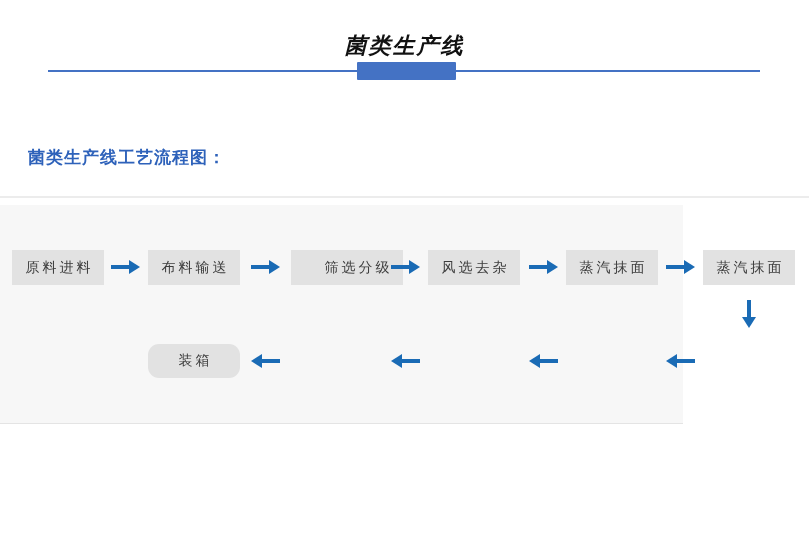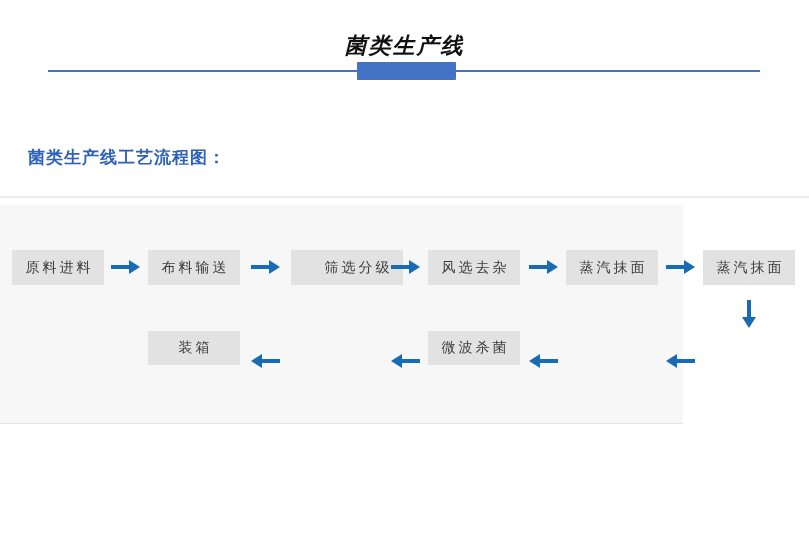--- a/index.html
+++ b/index.html
@@ -47,21 +47,21 @@
   .box{
     position:absolute;width:92px;height:35px;
     background:var(--box_bg,#E2E2E2);
     color:var(--box_text,#3D3D3D);
     font-size:14px;letter-spacing:3px;text-indent:3px;
     display:flex;align-items:center;justify-content:center;
     white-space:nowrap;
   }
   
   .r1{top:45px;}
-  .r2{top:126px;height:34px;}
+  .r2{top:139px;height:34px;border-radius:11px;}
   .c1{left:12px;}
   .c2{left:148px;}
   .c3{left:291px;padding-left:20px;}
   .c4{left:428px;}
   .c5{left:566px;}
   .c6{left:703px;}
 
   
   .arrow{position:absolute;display:flex;align-items:center;}
   .arrow .shaft{width:18px;height:4px;background:var(--arrow,#1A6BB5);}
@@ -137,21 +137,20 @@
         <div class="shaft"></div>
         <div class="head-right"></div>
       </div>
 
     <div class="arrow-down down-pos">
         <div class="vshaft"></div>
         <div class="head-down"></div>
       </div>
 
     <div class="box r2 c2">装箱</div>
-    <div class="box r2 c4">微波杀菌</div>
 
     <div class="arrow ar2 ga2">
         <div class="head-left"></div>
         <div class="shaft"></div>
       </div>
     <div class="arrow ar2 ga3">
         <div class="head-left"></div>
         <div class="shaft"></div>
       </div>
     <div class="arrow ar2 ga4">

